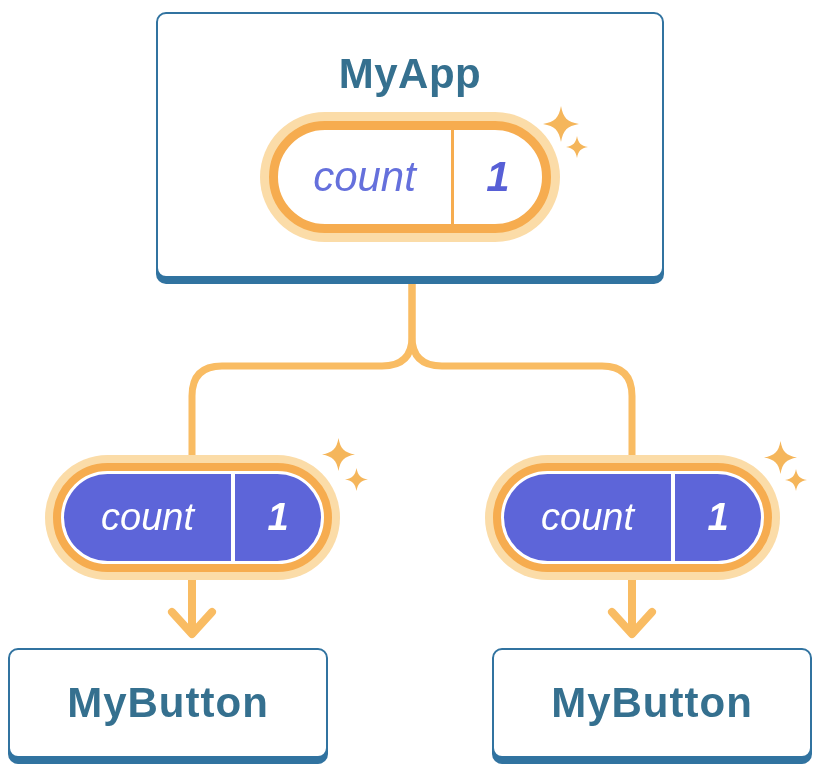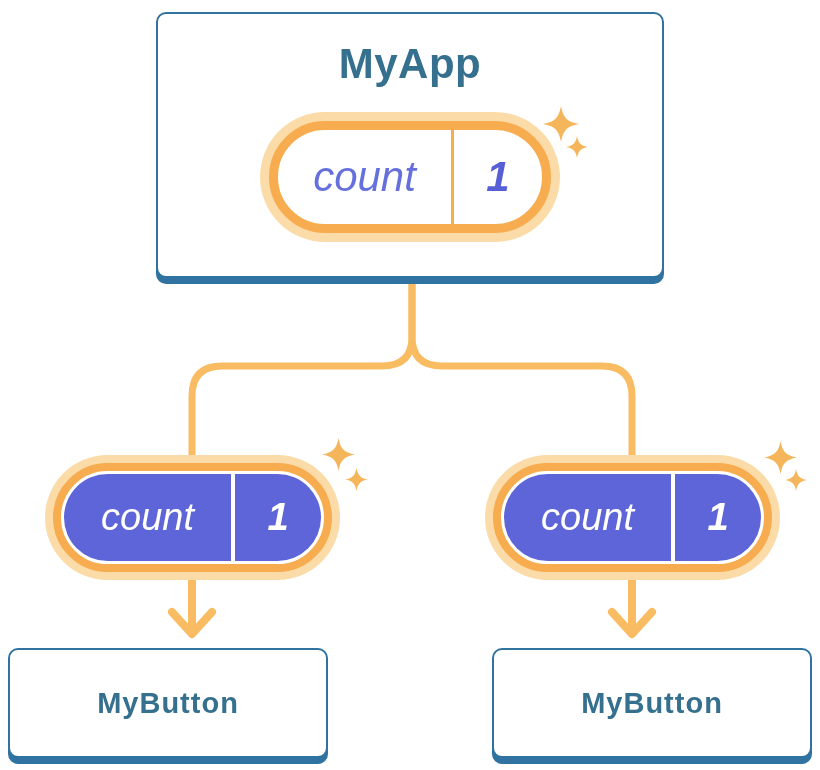--- a/index.html
+++ b/index.html
@@ -9,23 +9,23 @@
   }
   svg.connectors{position:absolute;left:0;top:0;z-index:1;}
   .card{
     position:absolute;z-index:2;background:#ffffff;
     border:2.5px solid #3173A0;border-radius:10px;
     box-shadow:0 6px 0 #3173A0;box-sizing:border-box;
   }
   .card-title{
     text-align:center;font-weight:700;color:#35708F;
   }
-  .root-title{font-size:42px;margin-top:26px;letter-spacing:0.5px;}
+  .root-title{font-size:42px;margin-top:36px;letter-spacing:0.5px;}
   .leaf-card{display:flex;align-items:center;justify-content:center;}
-  .leaf-title{font-size:29px;letter-spacing:1px;text-align:center;}
+  .leaf-title{font-size:42px;letter-spacing:1px;text-align:center;}
   
   .pill-halo{
     position:absolute;z-index:3;box-sizing:border-box;
     background:#FBDCA8;border-radius:70px;padding:9px;
   }
   .pill-ring{
     box-sizing:border-box;height:100%;width:100%;
     border:9px solid #F6AC4F;background:#ffffff;border-radius:56px;
     display:flex;align-items:stretch;overflow:hidden;
   }

